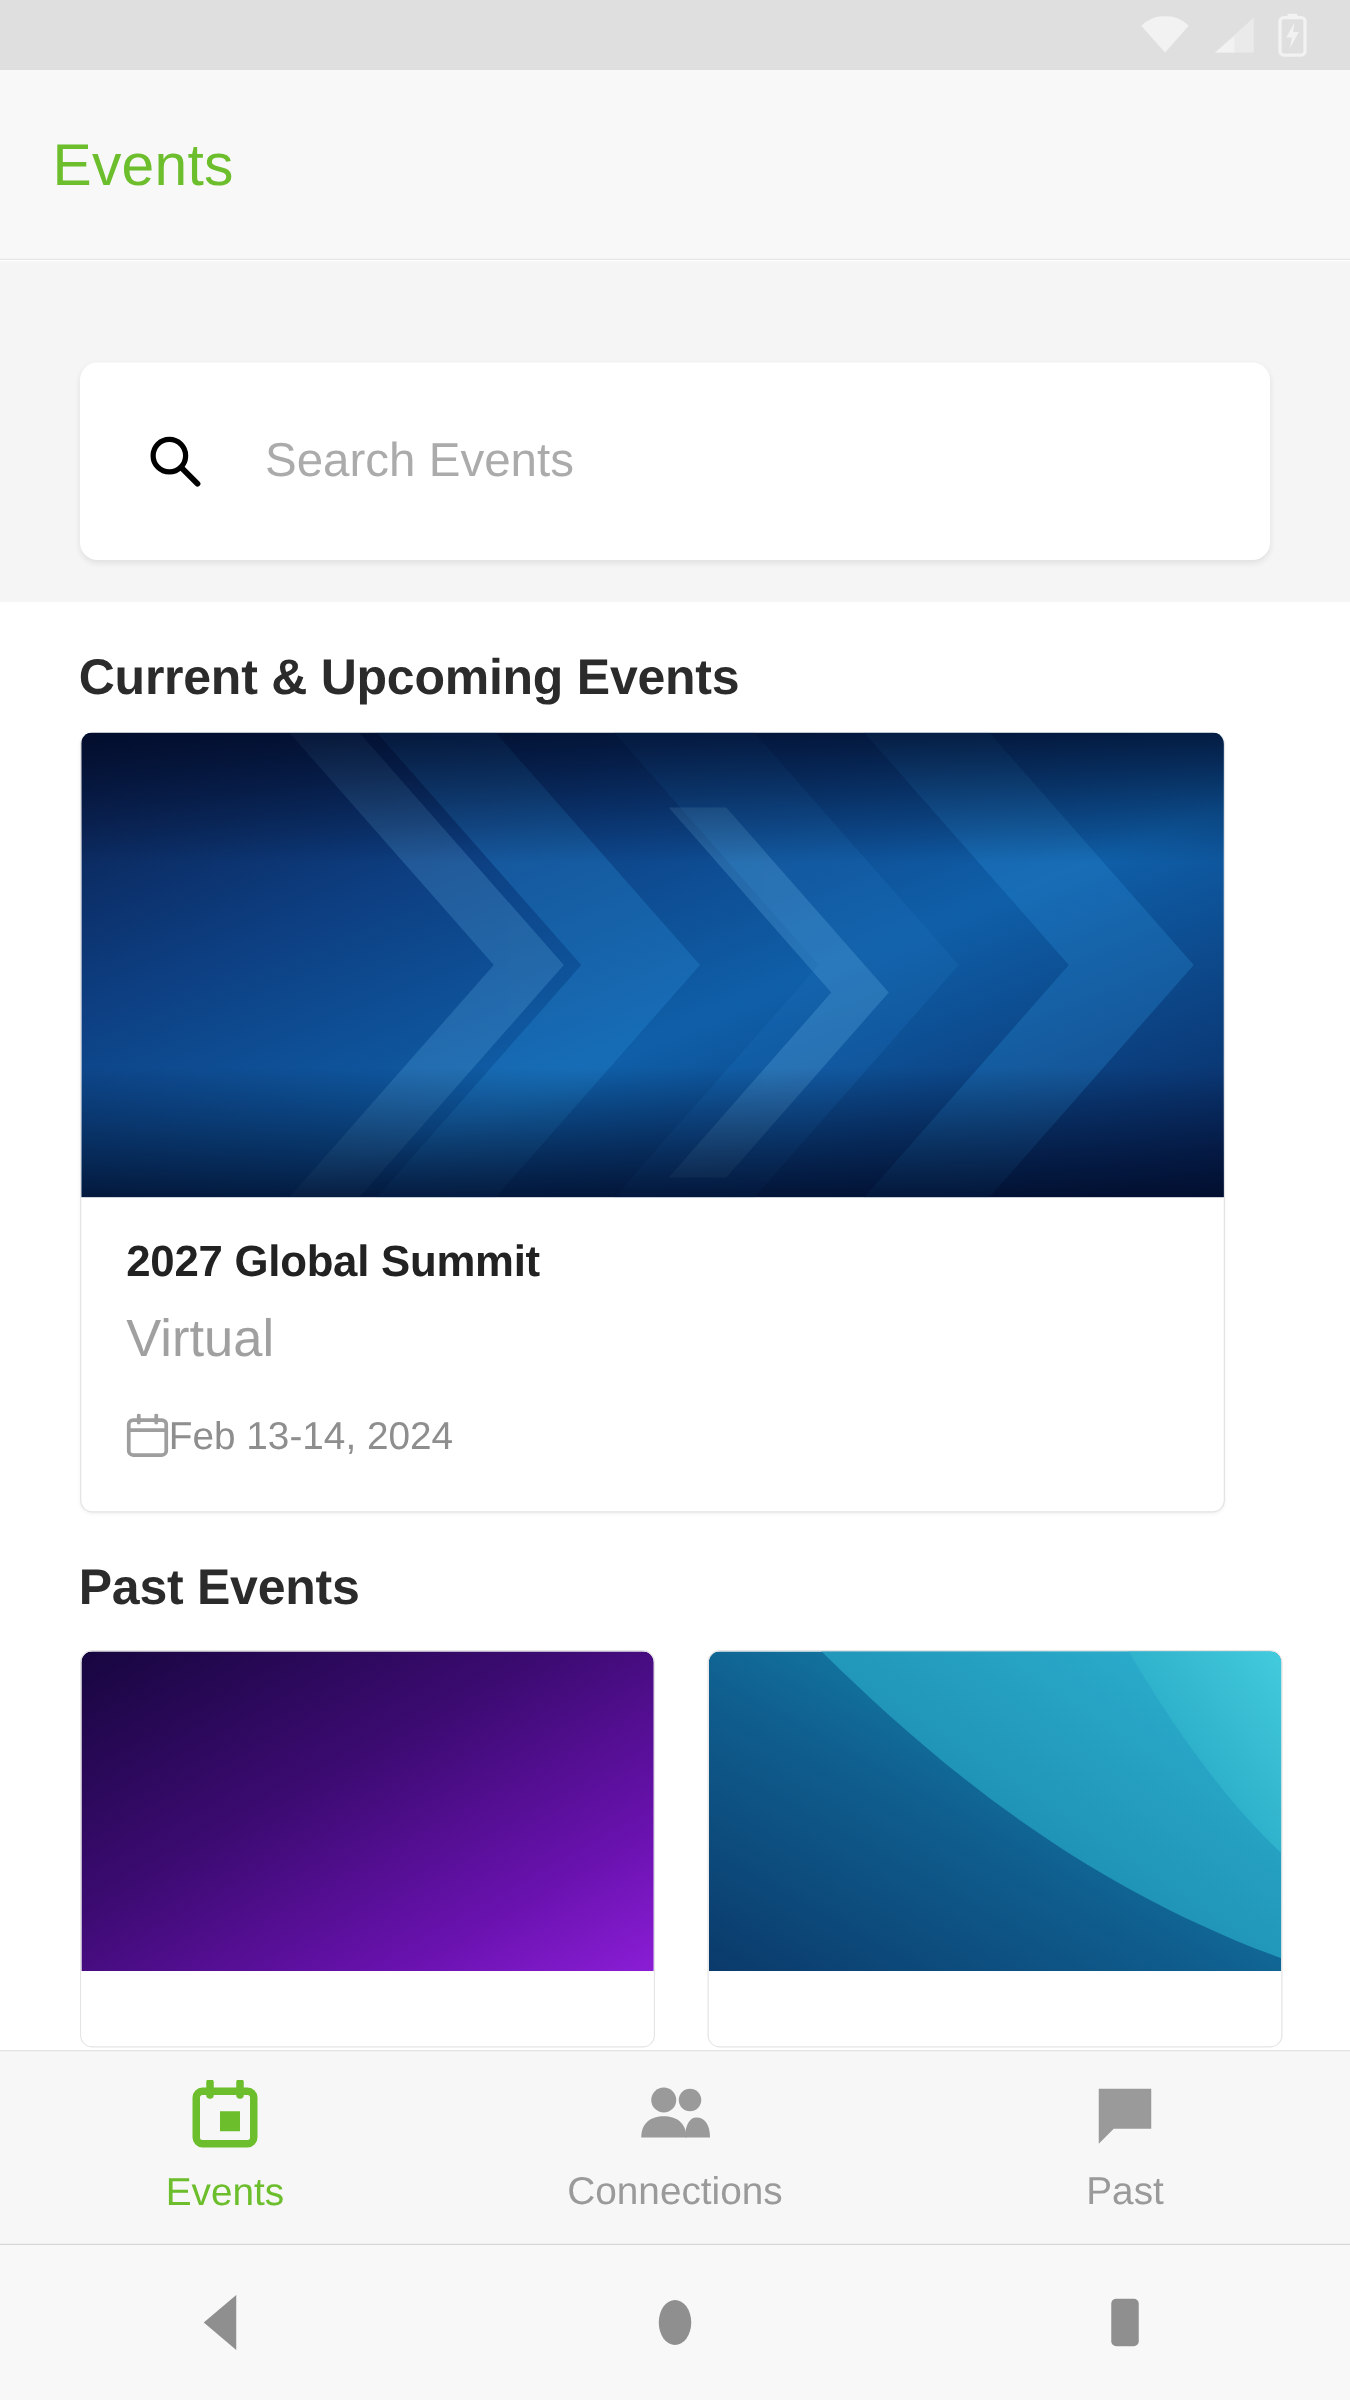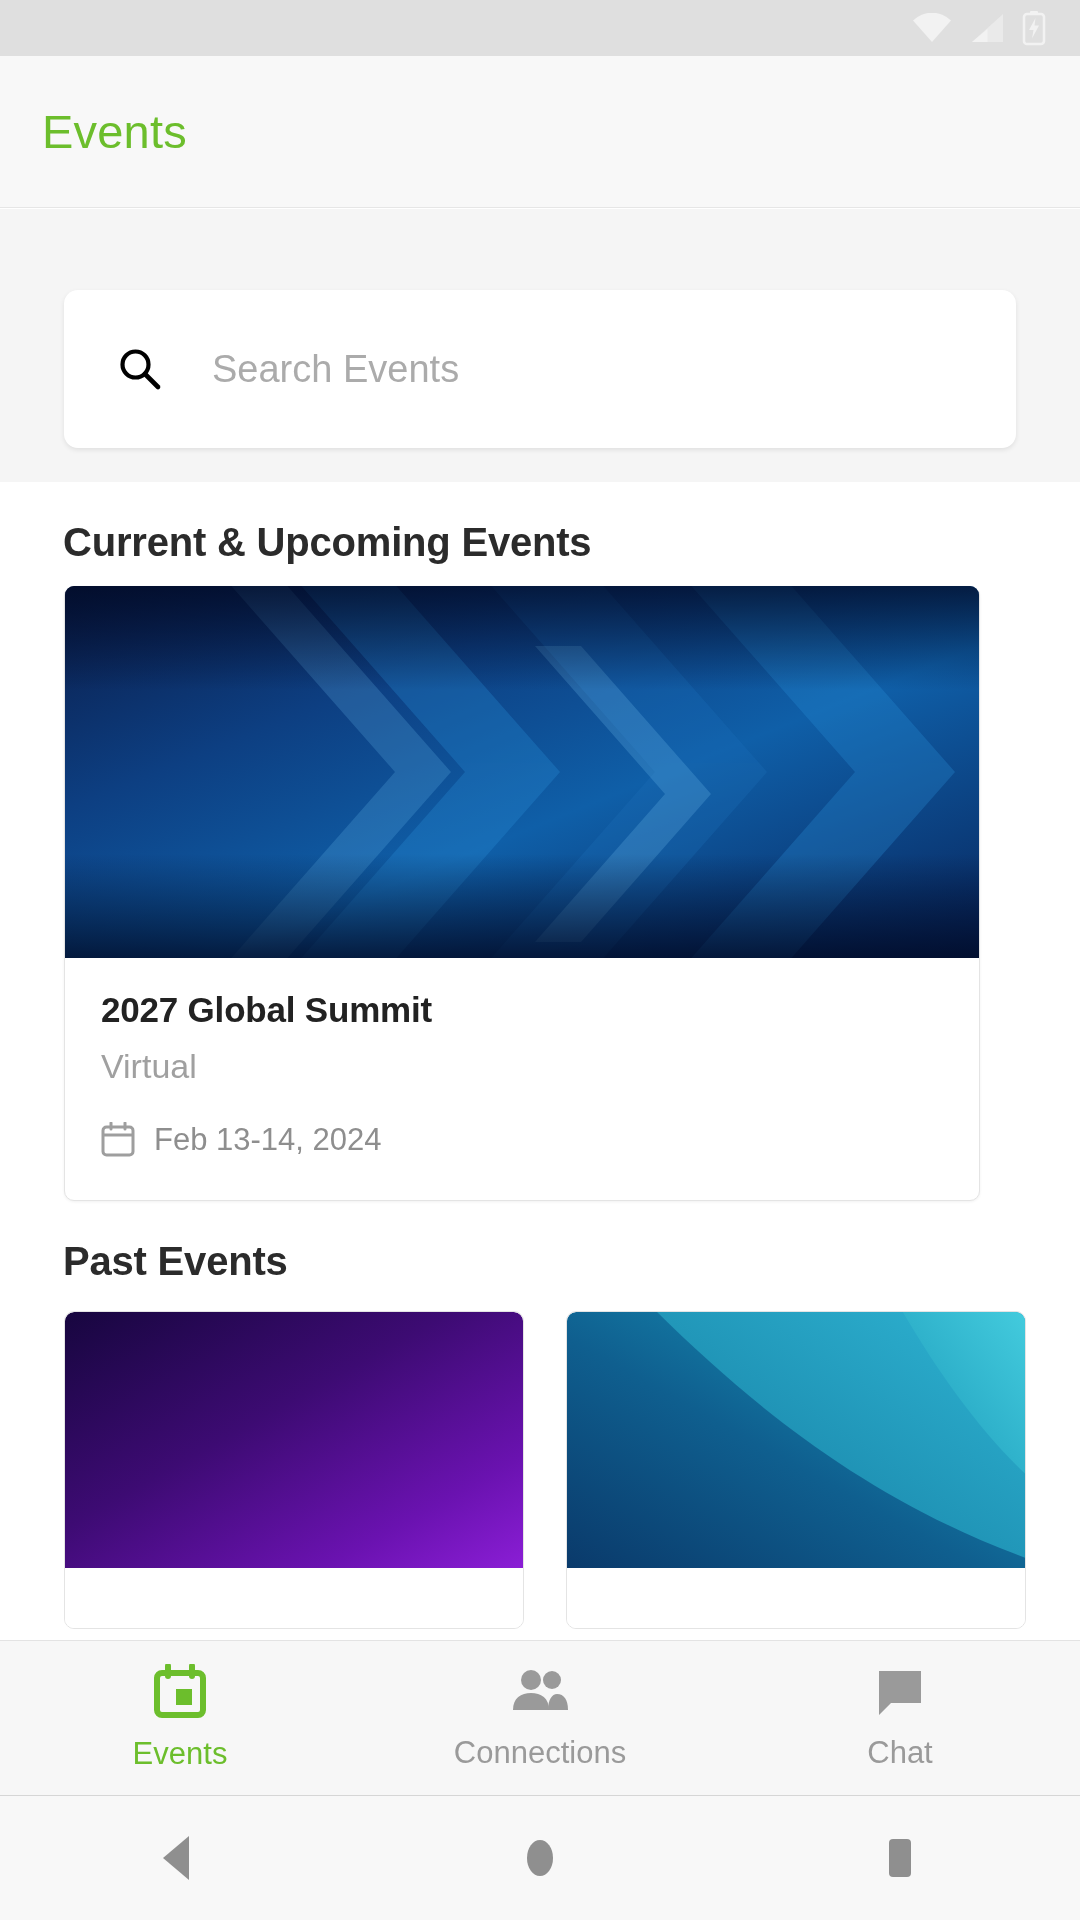--- a/index.html
+++ b/index.html
@@ -88,25 +88,25 @@
     border-top-right-radius:9px;
     overflow:hidden;
   }
   .feature-body{ padding:32px 0 42px 36px; }
   .event-title{
     font-size:35px; font-weight:bold; color:#222222;
     letter-spacing:-0.2px;
   }
   .event-sub{
     margin-top:17px;
-    font-size:34px; color:#a0a0a0;
+    font-size:42px; color:#a0a0a0;
   }
   .event-daterow{
     margin-top:36px;
-    display:flex; align-items:center; gap:19px;
+    display:flex; align-items:center; 
   }
   .event-date{ font-size:31px; color:#8e8e8e; }
 
   
   .past-grid{
     margin:27px 0 0 64px;
     display:flex; gap:42px;
   }
   .past-card{
     width:460px;
@@ -301,21 +301,21 @@
         <path d="M38 45 C38 35 42 29 47 29 C54 29 58 35 58 45 Z" fill="#9a9a9a"></path>
       </svg>
       <span class="navlabel">Connections</span>
     </div>
 
 
     <div class="navitem">
       <svg width="56" height="56" viewBox="0 0 56 56">
         <path d="M7 6 L49 6 L49 38 L19 38 L7 50 Z" fill="#9a9a9a"></path>
       </svg>
-      <span class="navlabel">Chat</span>
+      <span class="navlabel">Past</span>
     </div>
 
 
   </div>
 
   <div class="androidnav">
     <div class="anav-btn">
       <svg width="46" height="50" viewBox="0 0 46 50">
         <path d="M32 3 L32 47 L6 25 Z" fill="#8f8f8f"></path>
       </svg>

